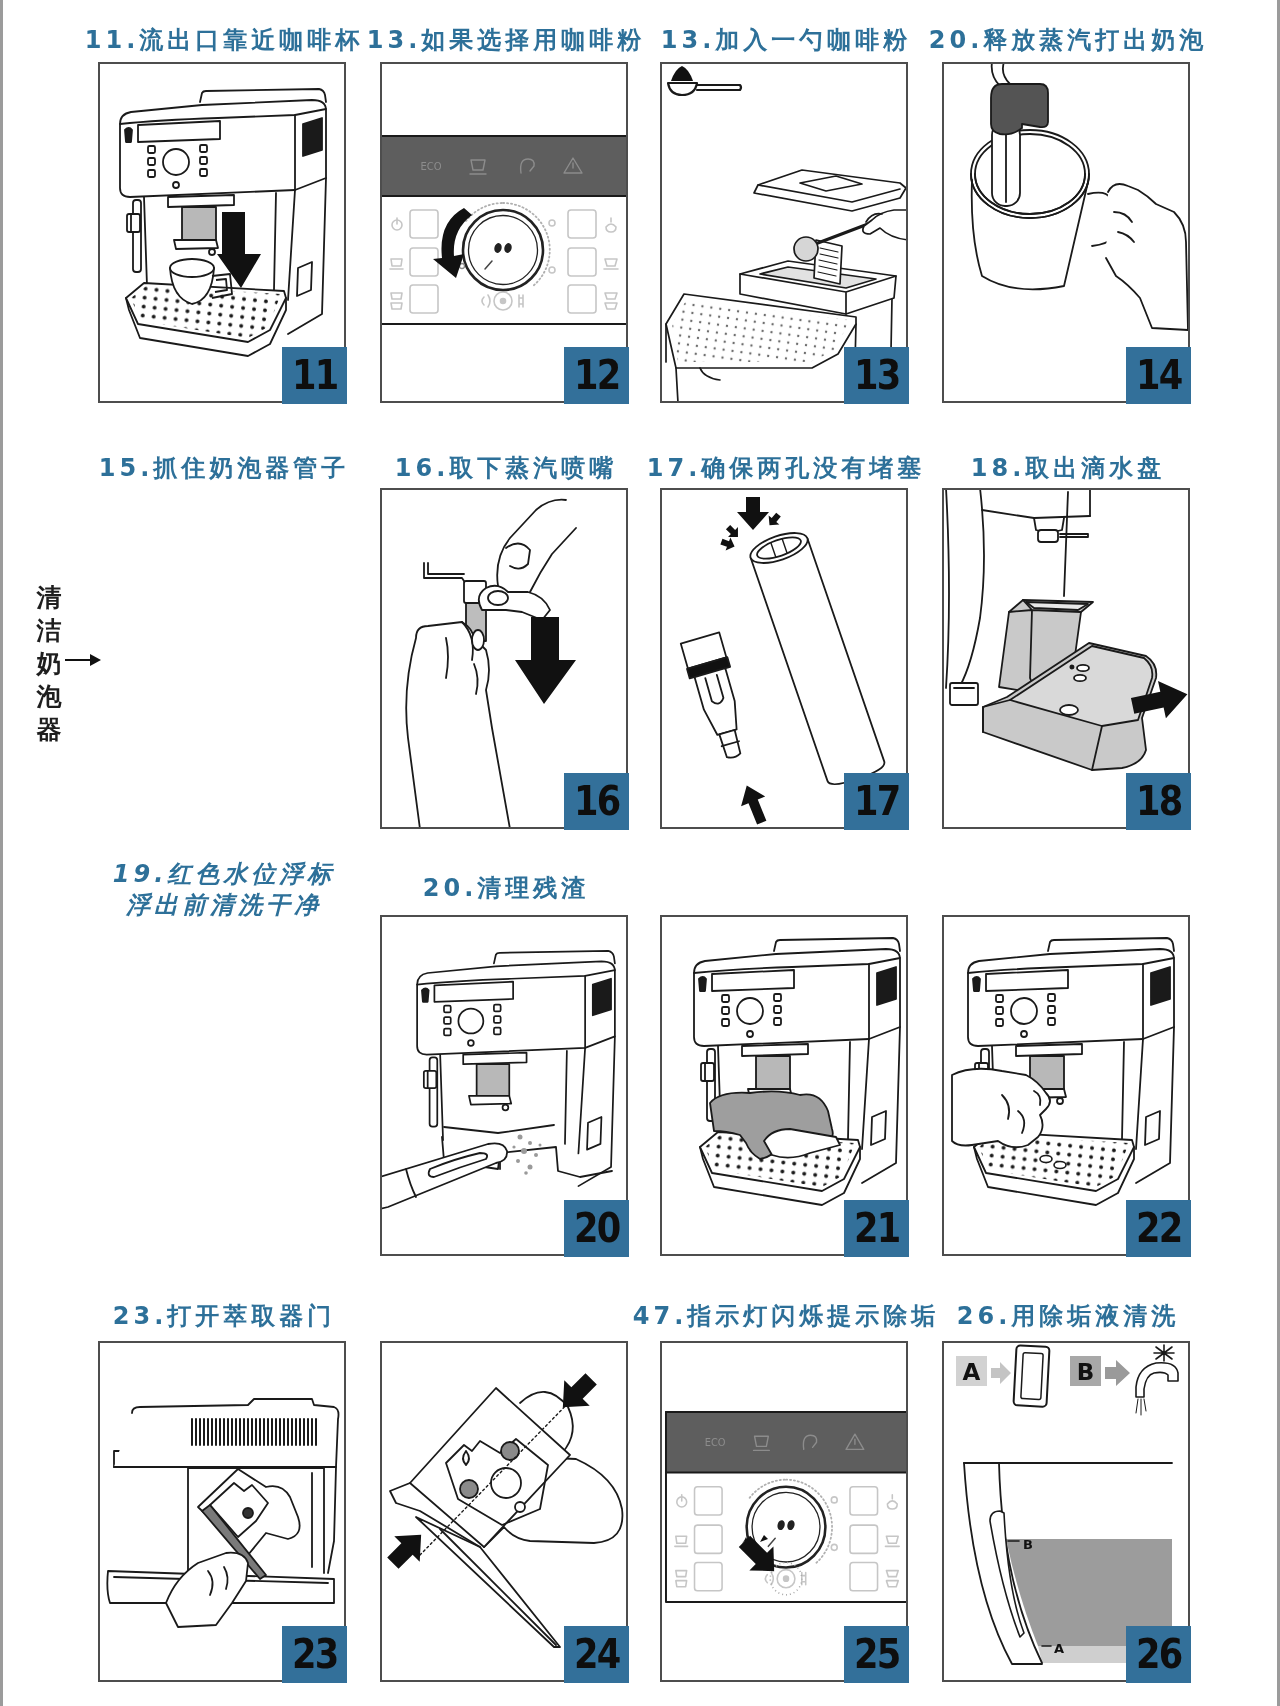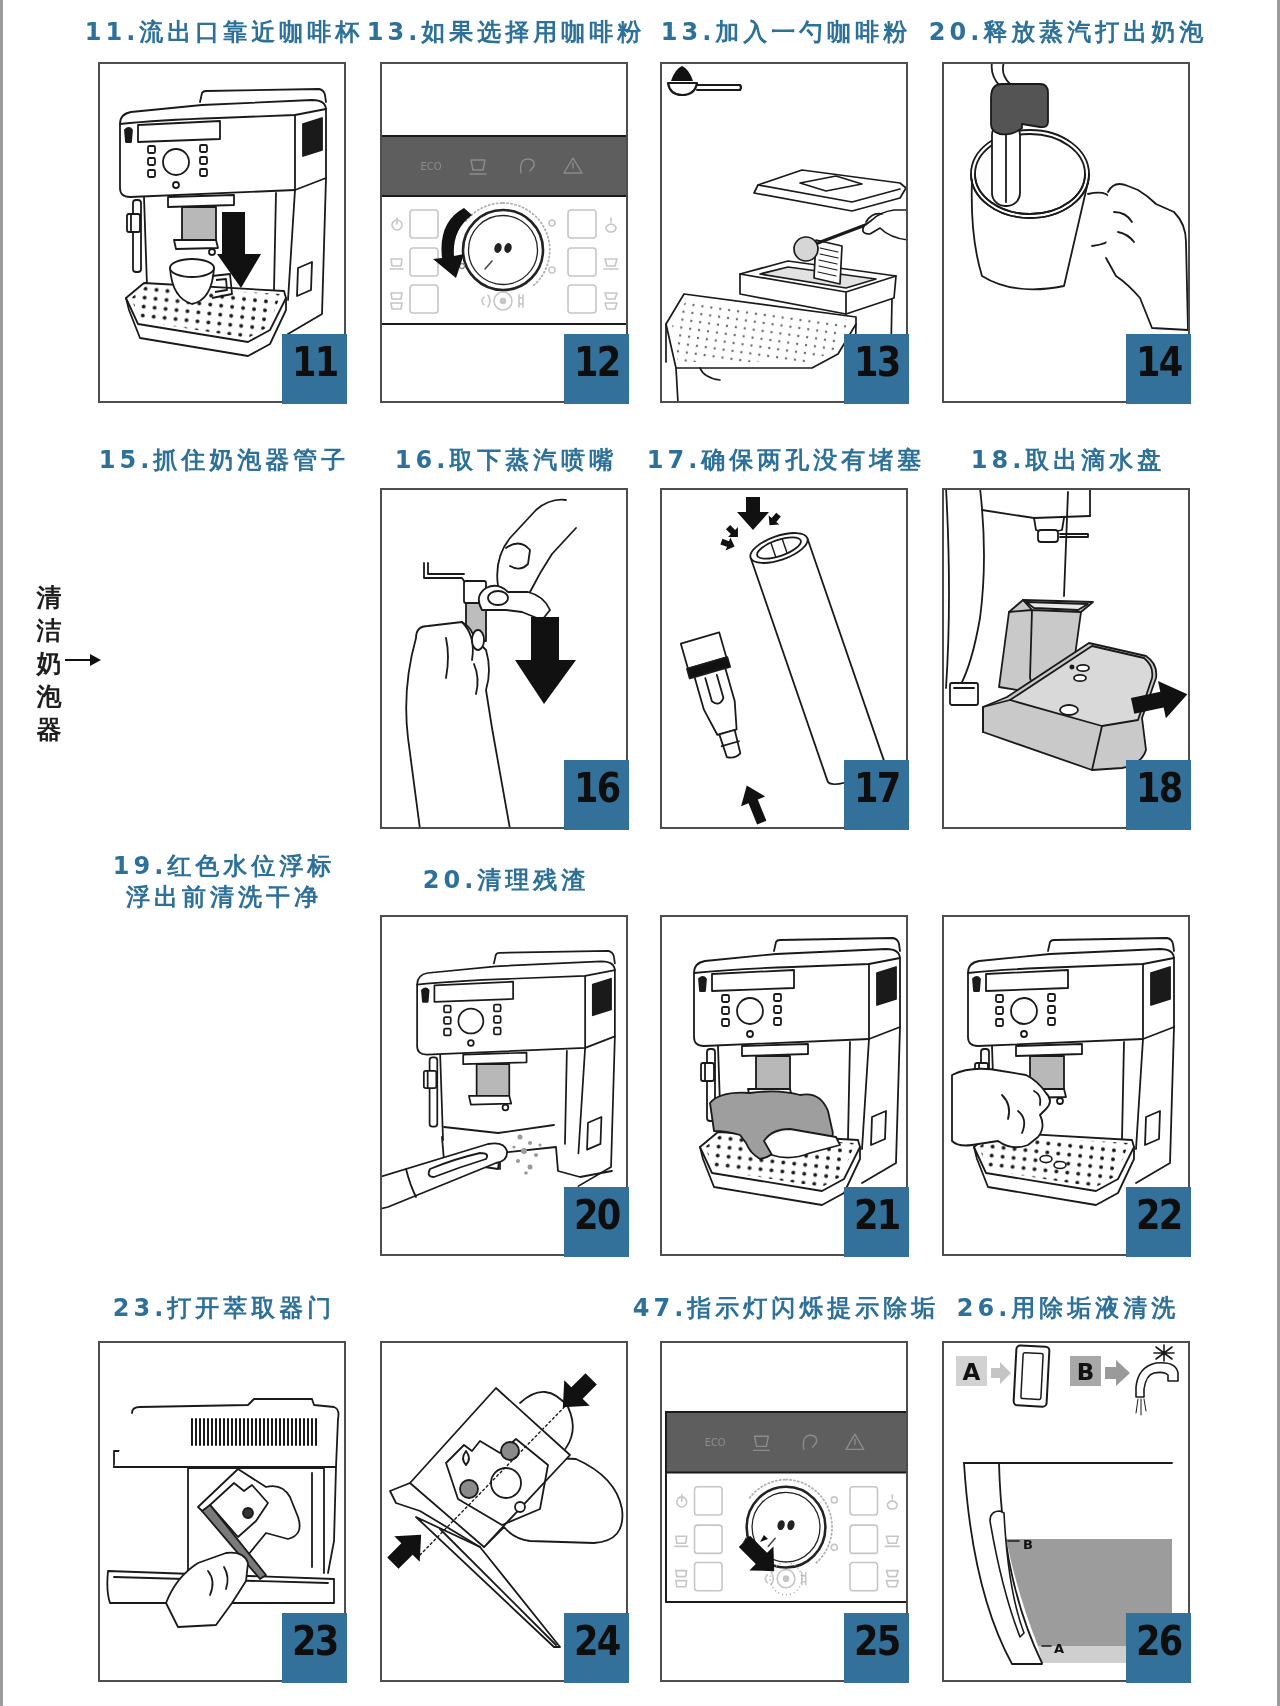--- a/index.html
+++ b/index.html
@@ -3,27 +3,27 @@
 <meta charset="utf-8">
 <style>
   html, body { margin:0; padding:0; background:#ffffff; }
   #page { position:relative; width:1280px; height:1706px; background:#ffffff; overflow:hidden;
           font-family:"DejaVu Sans", sans-serif; }
   .edge { position:absolute; top:0; width:3px; height:1706px; background:#9b9b9b; }
   .edge-left { left:0; }
   .edge-right { left:1277px; }
   .title { position:absolute; width:340px; padding-left:4px; box-sizing:border-box; text-align:center;
            color:#2d7099; font-family:"DejaVu Sans", sans-serif; font-weight:bold; font-size:24px;
-           letter-spacing:4px; line-height:30px; white-space:nowrap; }
-  .title.two-line { line-height:31px; }
+           letter-spacing:4px; line-height:30px; white-space:nowrap;margin-top:8px; }
+  .title.two-line { line-height:31px;font-style:italic; }
   .title span { display:block; }
   .panel { position:absolute; width:248px; height:341px; background:#ffffff; }
   .panel svg.art { position:absolute; left:0; top:0; width:248px; height:341px; }
   .panel .frame { position:absolute; left:0; top:0; right:0; bottom:0; border:2px solid #4d4d4d; pointer-events:none; }
-  .badge { position:absolute; right:-1px; bottom:-1px; width:65px; height:70px; background:#33709a;
+  .badge { position:absolute; right:-1px; bottom:-1px; width:65px; height:57px; background:#33709a;
            color:#0e0e0e; font-family:"DejaVu Sans", sans-serif; font-weight:bold; font-size:40px;
            line-height:57px; text-align:center; letter-spacing:-2px; }
   .badge span { display:inline-block; transform:scaleX(0.88); }
   .side-label { position:absolute; left:33px; top:581px; width:32px; font-family:"DejaVu Sans", sans-serif;
                 font-size:25px; font-weight:bold; line-height:33px; color:#1e1e1e; text-align:center; }
   .side-label span { display:block; }
   .side-arrow { position:absolute; left:65px; top:659px; width:26px; height:2px; background:#111; }
   .side-arrow-head { position:absolute; left:90px; top:654px; width:0; height:0;
                      border-left:11px solid #111; border-top:6px solid transparent; border-bottom:6px solid transparent; }
 </style>

